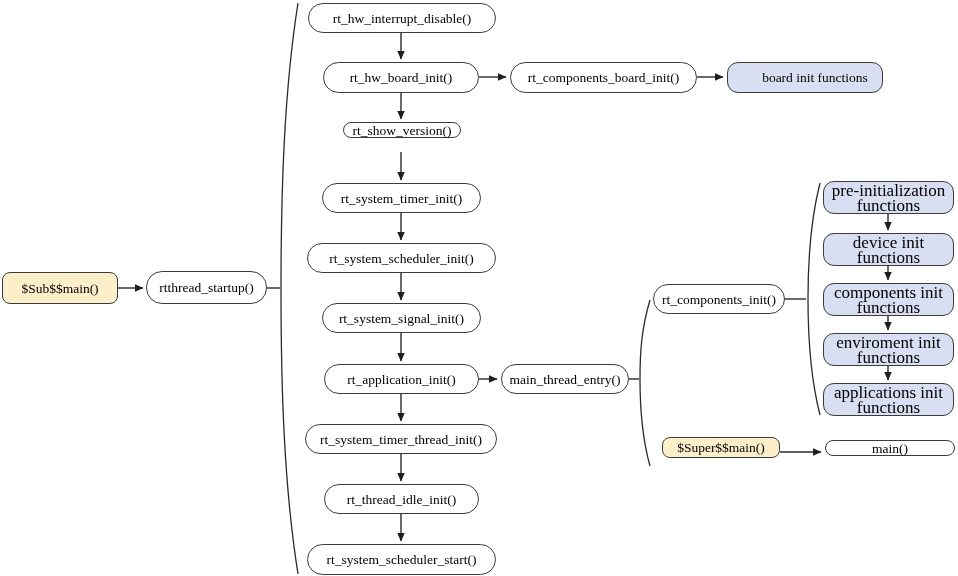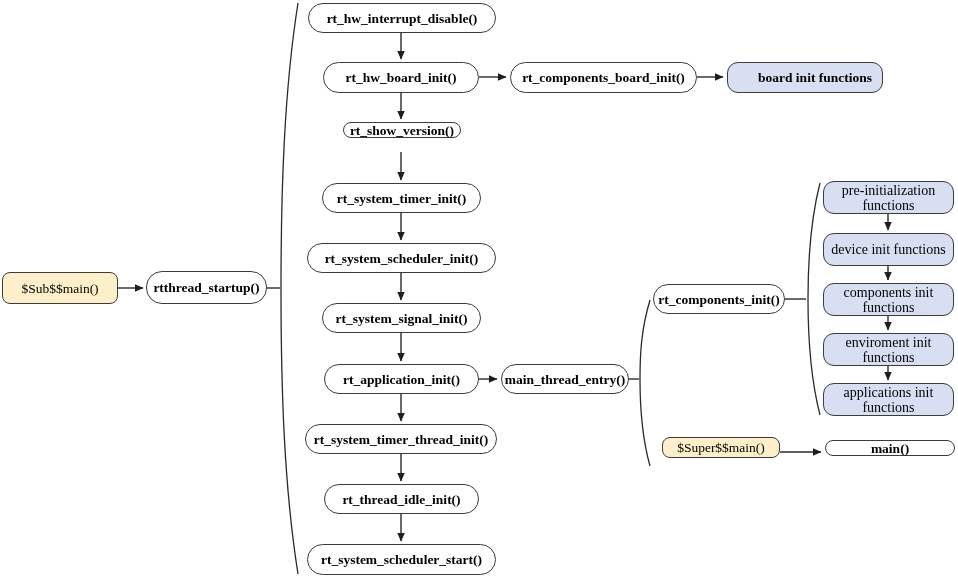--- a/index.html
+++ b/index.html
@@ -17,24 +17,24 @@
     box-sizing:border-box;
     border:1px solid #3c3c3c;
     background:#ffffff;
     color:#000;
     font-size:13.5px;
     line-height:15px;
     text-align:center;
     white-space:nowrap;
     z-index:2;
   }
-  .stadium{border-radius:16px;font-weight:bold;}
+  .stadium{border-radius:16px;}
   .blue{background:#d9dff2;border-radius:11px;padding-left:20px;}
   .yellow{background:#fcefc9;border-radius:8px;}
-  .wrap{white-space:normal;font-size:14px;padding:0 6px;}
+  .wrap{white-space:normal;font-size:17px;padding:0 6px;}
 </style>
 </head>
 <body>
 
 <div class="canvas">
 
   <svg class="connector-layer" width="958" height="576" viewBox="0 0 958 576" xmlns="http://www.w3.org/2000/svg">
     <defs>
       <marker id="ah" markerUnits="userSpaceOnUse" markerWidth="10" markerHeight="9" refX="8.5" refY="4" orient="auto">
         <path d="M0,0 L9,4 L0,8 Z" fill="#1e1e1e"></path>

